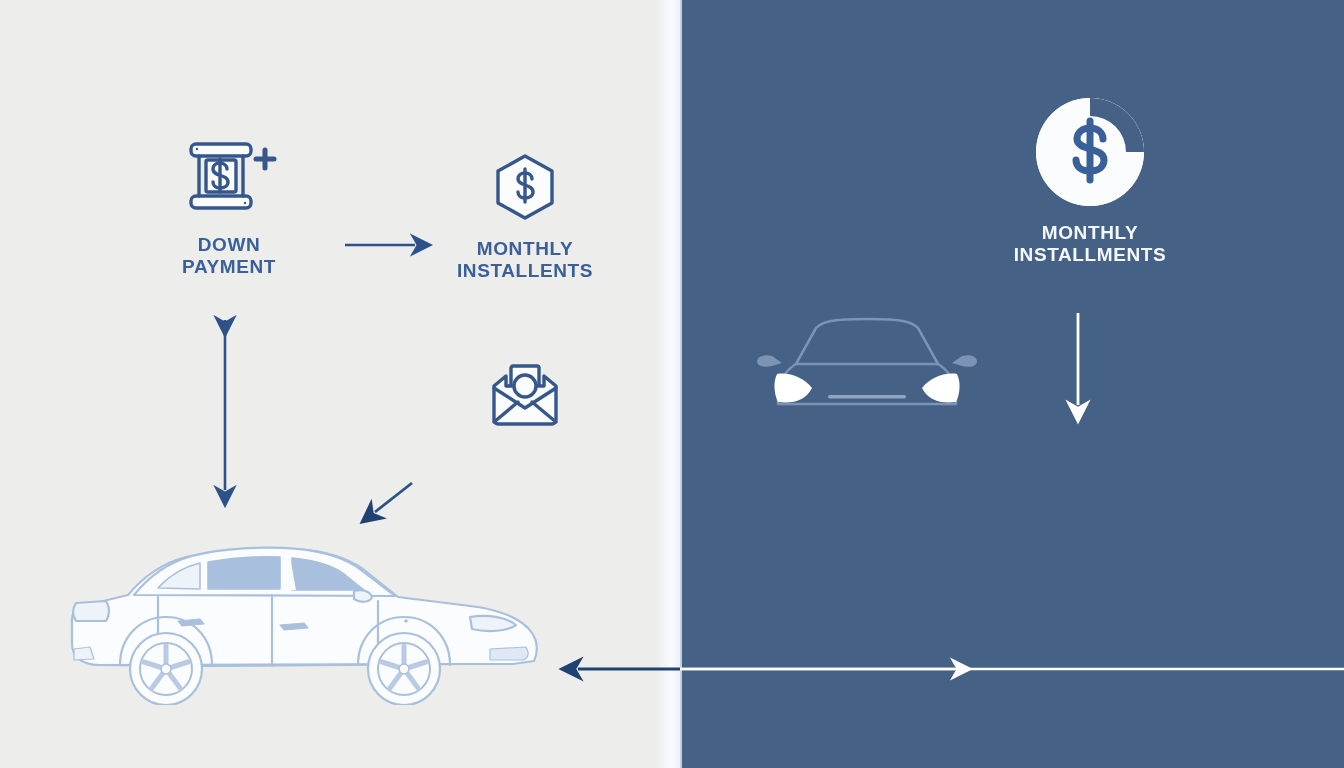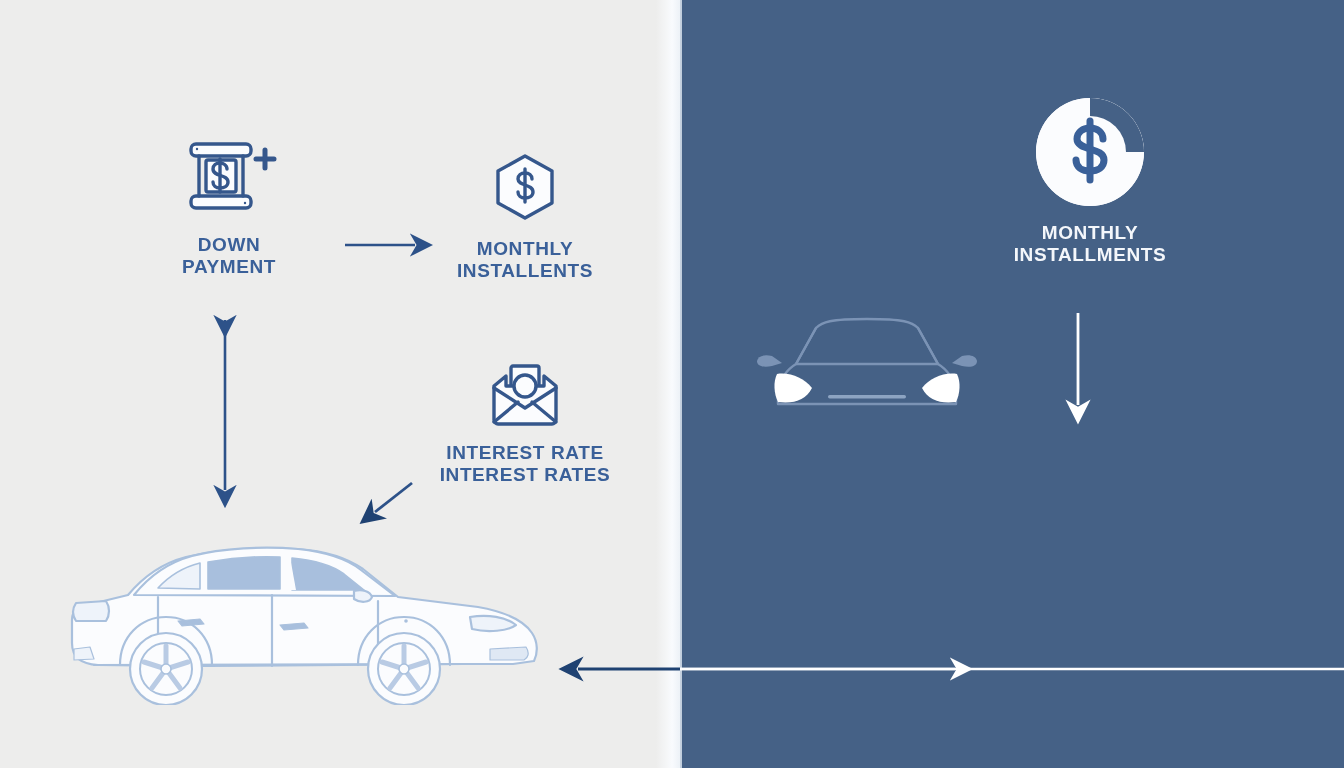--- a/index.html
+++ b/index.html
@@ -267,22 +267,20 @@
           <rect x="23" y="4" width="28" height="26" rx="2" fill="#fbfcfe"></rect>
           <path d="M6,24 L6,58 C6,60 8,62 10,62 L64,62 C66,62 68,60 68,58 L68,24
                    L56,14 L56,24 L18,24 L18,14 Z" fill="#fbfcfe"></path>
           <path d="M6,26 L37,46 L68,26"></path>
           <path d="M6,60 L30,40"></path>
           <path d="M68,60 L44,40"></path>
           <circle cx="37" cy="24" r="11" fill="#fbfcfe"></circle>
         </g>
       </svg>
     </span>
-    <span class="label label-dark">INTEREST RATE
-INTEREST RATES</span>
   </div>
 
   <div class="node" style="left:1000px; top:96px; width:180px;">
     <span class="icon-wrap">
       <svg width="112" height="112" viewBox="0 0 112 112" xmlns="http://www.w3.org/2000/svg">
         <path d="M56,56 L56,2 A54,54 0 0 1 110,56 L92,56 A36,36 0 0 0 56,20 Z
                  M56,2 A54,54 0 1 0 110,56 L56,56 Z" fill="#fbfcfe"></path>
         <circle cx="56" cy="56" r="54" fill="#fbfcfe"></circle>
         <path d="M56,56 L56,2 A54,54 0 0 1 110,56 Z" fill="#456186"></path>
         <path d="M56,20 A36,36 0 0 1 92,56 L56,56 Z" fill="#fbfcfe"></path>

